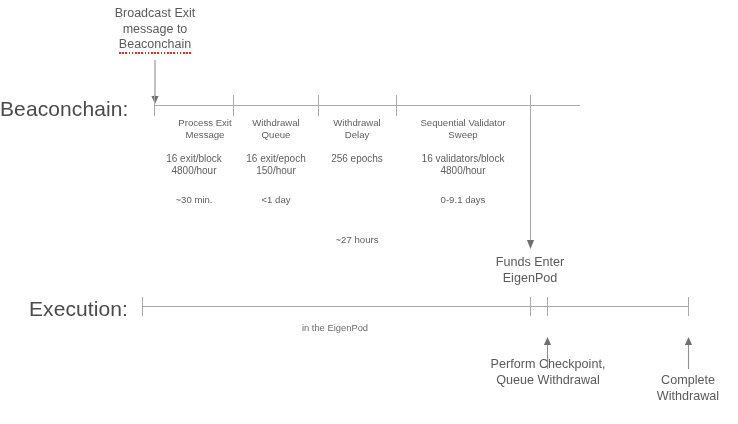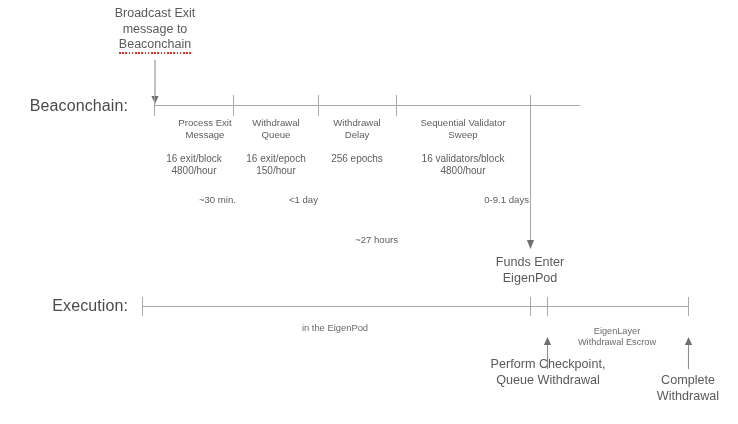--- a/index.html
+++ b/index.html
@@ -9,21 +9,21 @@
     font-family:"Liberation Sans", sans-serif;
     color:#595959;
     overflow:hidden;
   }
   #stage{position:relative;width:738px;height:424px;}
 
   .abs{position:absolute;}
 
   
   .lane-label{
-    font-size:16px;
+    font-size:21px;
     color:#4a4a4a;
     letter-spacing:.1px;
     white-space:nowrap;
     text-align:right;
   }
   .head-note{
     font-size:12.5px;
     color:#5a5a5a;
     line-height:15.5px;
     text-align:center;
@@ -48,21 +48,21 @@
   .seg-rate{
     font-size:10px;
     color:#5e5e5e;
     line-height:11.6px;
     text-align:center;
   }
   .seg-time{
     font-size:9.6px;
     color:#5e5e5e;
     line-height:11.6px;
-    text-align:right;
+    text-align:center;
   }
   .mid-note{
     font-size:12.6px;
     color:#5a5a5a;
     line-height:16px;
     text-align:center;
     white-space:nowrap;
   }
   .exec-note{
     font-size:9.4px;
@@ -181,24 +181,20 @@
 
   <div class="abs tick" style="left:142px;top:297px;height:19px;"></div>
   <div class="abs tick" style="left:530px;top:297px;height:19px;"></div>
   <div class="abs tick" style="left:547px;top:297px;height:19px;"></div>
   <div class="abs tick" style="left:688px;top:297px;height:19px;"></div>
 
   <div class="abs exec-note" style="left:170px;top:322px;width:330px;">
     <div>in the EigenPod</div>
   </div>
 
-  <div class="abs escrow-note" style="left:555px;top:326px;width:124px;">
-    <div>EigenLayer</div>
-    <div>Withdrawal Escrow</div>
-  </div>
 
   <div class="abs" style="left:540px;top:337px;">
     <svg class="arrow" width="16" height="32" viewBox="0 0 16 32">
       <line x1="7.5" y1="32" x2="7.5" y2="6" stroke="#8f8f8f" stroke-width="1.1"></line>
       <polygon points="7.5,0 3.9,8 11.1,8" fill="#6f6f6f"></polygon>
     </svg>
   </div>
 
   <div class="abs" style="left:681px;top:337px;">
     <svg class="arrow" width="16" height="32" viewBox="0 0 16 32">

